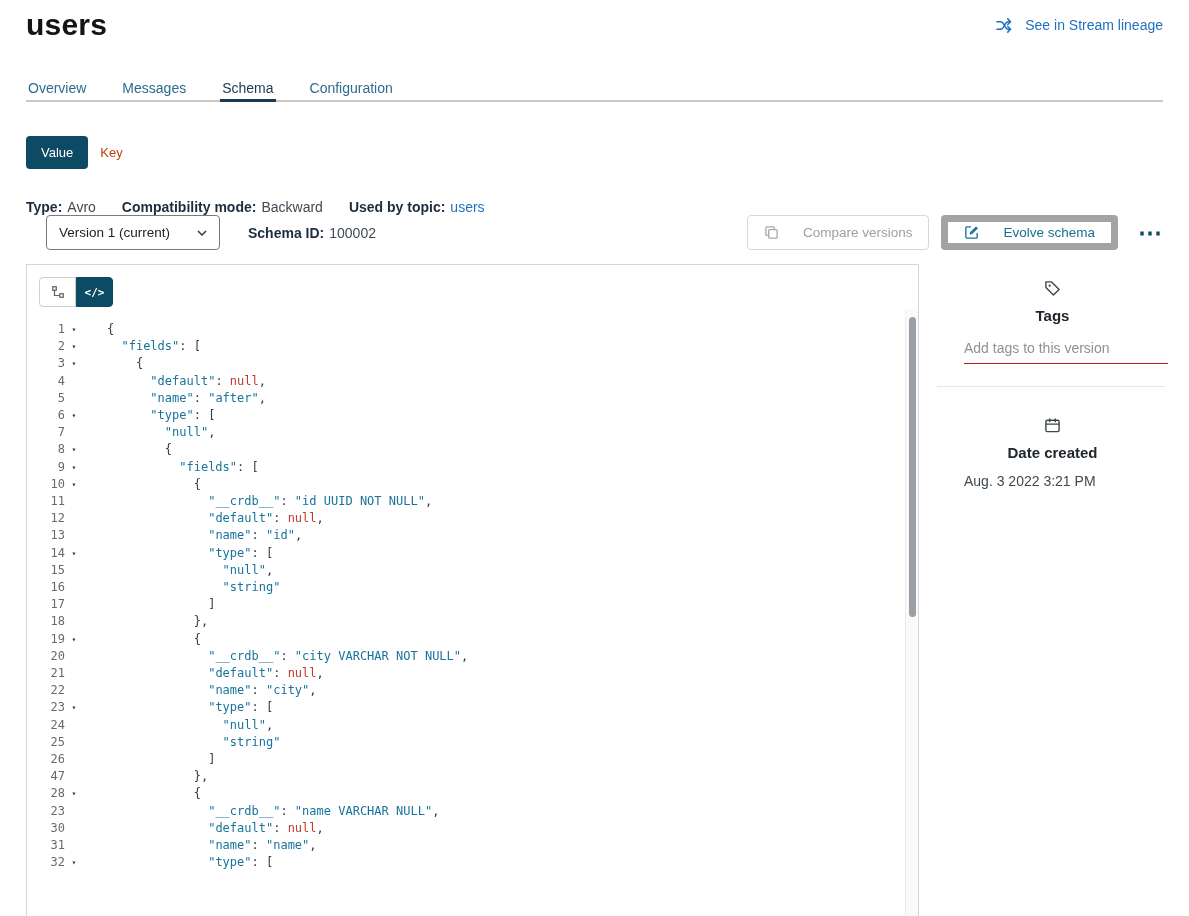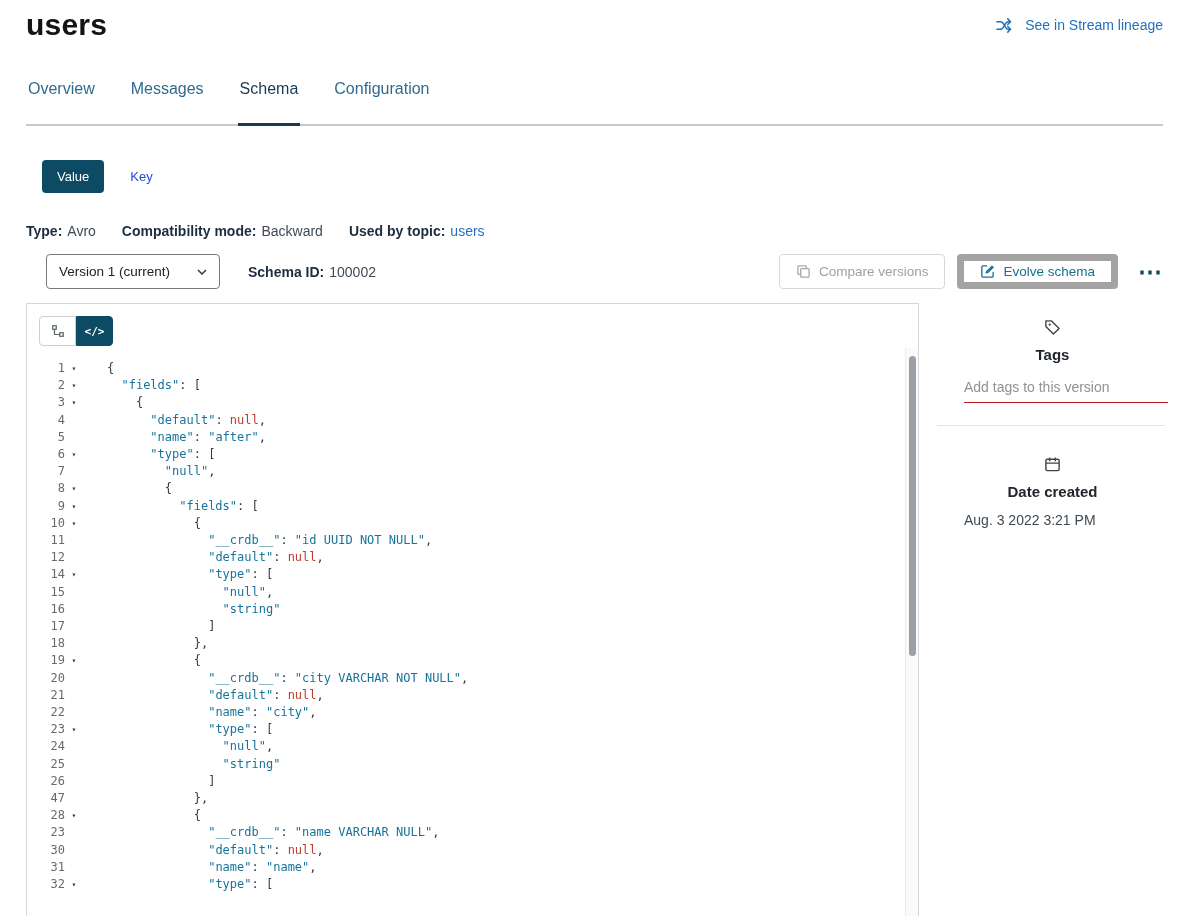--- a/index.html
+++ b/index.html
@@ -8,41 +8,41 @@
     font-family:"Liberation Sans",sans-serif;color:#1c1c1c;
     -webkit-font-smoothing:antialiased;
   }
   .page{padding:0 26px;box-sizing:border-box;}
   
   .header{display:flex;justify-content:space-between;align-items:center;padding-top:8px;}
   .title{font-size:30px;font-weight:800;margin:0;color:#141414;letter-spacing:.2px;}
   .lineage{display:flex;align-items:center;gap:13px;color:#1f70bd;font-size:14px;font-weight:500;cursor:pointer;text-decoration:none;}
   
   .tabs{display:flex;gap:32px;margin-top:38px;border-bottom:2px solid #c9c9c9;}
-  .tab{font-size:16px;color:#2f6a8f;padding:0 2px 26px;cursor:pointer;position:relative;text-align:center;}
+  .tab{font-size:14px;color:#2f6a8f;padding:0 2px 4px;cursor:pointer;position:relative;text-align:center;}
   .tab.active{color:#1a3953;font-weight:500;}
   .tab.active::after{content:"";position:absolute;left:0;right:0;bottom:-2px;height:3px;background:#1a3953;}
   
   .mode-row{margin-top:34px;display:flex;align-items:center;}
-  .btn-value{background:#0d4a64;color:#fff;border:none;border-radius:4px;font-size:13px;padding:9px 15px;font-family:inherit;cursor:pointer;margin-left:16px;}
-  .btn-key{background:none;border:none;color:#1d4ed8;font-size:13px;margin-left:20px;font-family:inherit;cursor:pointer;}
+  .btn-value{background:#0d4a64;color:#fff;border:none;border-radius:4px;font-size:13px;padding:9px 15px;font-family:inherit;cursor:pointer;}
+  .btn-key{background:none;border:none;color:#c2410c;font-size:13px;margin-left:6px;font-family:inherit;cursor:pointer;}
   
   .meta-row{margin-top:30px;font-size:14px;display:flex;align-items:center;}
   .meta-pair{margin-right:26px;}
   .meta-label{font-weight:700;color:#1d2d3e;}
   .meta-value{color:#3f4a54;margin-left:5px;}
   .link{color:#1f70bd;cursor:pointer;}
   
-  .version-row{margin-top:15px;display:flex;align-items:center;padding-left:20px;}
+  .version-row{display:flex;align-items:center;padding-left:20px;}
   .select{width:174px;height:35px;box-sizing:border-box;border:1px solid #7a7a7a;border-radius:4px;
     padding:0 12px;font-size:13.5px;color:#222;background:#fff;display:flex;align-items:center;justify-content:space-between;cursor:pointer;}
   .schema-id{margin-left:28px;font-size:14px;}
   .vr-right{margin-left:auto;display:flex;align-items:center;gap:12px;}
   .btn-compare,.btn-evolve{height:35px;padding:0 16px;font-size:13.5px;border-radius:4px;background:#fff;
-    display:flex;align-items:center;gap:8px;font-family:inherit;cursor:pointer;}
+    display:flex;align-items:center;gap:24px;font-family:inherit;cursor:pointer;}
   .btn-compare{border:1px solid #d8d8d8;color:#a0a0a0;}
   .btn-evolve{border:7px solid #a3a3a3;color:#19708e;font-weight:500;}
   .more{font-size:24px;color:#0d4a64;margin-left:8px;line-height:1;cursor:pointer;font-weight:700;letter-spacing:1px;}
   
   .content{margin-top:14px;display:flex;align-items:flex-start;}
   .editor-panel{width:893px;flex:none;box-sizing:border-box;border:1px solid #d6d6d6;height:780px;position:relative;background:#fff;overflow:hidden;}
   .editor-toolbar{padding:12px 0 0 12px;}
   .btn-group{display:inline-flex;}
   .tb{width:37px;height:30px;box-sizing:border-box;display:inline-flex;align-items:center;justify-content:center;
       background:#fff;border:1px solid #cfcfcf;cursor:pointer;padding:0;}
@@ -232,20 +232,25 @@
             <span class="ln">11</span>
             <span class="fold"></span>
             <span class="code"><span class="tok-w">              </span><span class="tok-k">"__crdb__"</span><span class="tok-p">: </span><span class="tok-s">"id UUID NOT NULL"</span><span class="tok-p">,</span></span>
           </div>
           <div class="code-row">
             <span class="ln">12</span>
             <span class="fold"></span>
             <span class="code"><span class="tok-w">              </span><span class="tok-k">"default"</span><span class="tok-p">: </span><span class="tok-n">null</span><span class="tok-p">,</span></span>
           </div>
           <div class="code-row">
+            <span class="ln">13</span>
+            <span class="fold"></span>
+            <span class="code"><span class="tok-w">              </span><span class="tok-k">"name"</span><span class="tok-p">: </span><span class="tok-s">"id"</span><span class="tok-p">,</span></span>
+          </div>
+          <div class="code-row">
             <span class="ln">14</span>
             <span class="fold">▾</span>
             <span class="code"><span class="tok-w">              </span><span class="tok-k">"type"</span><span class="tok-p">: [</span></span>
           </div>
           <div class="code-row">
             <span class="ln">15</span>
             <span class="fold"></span>
             <span class="code"><span class="tok-w">                </span><span class="tok-s">"null"</span><span class="tok-p">,</span></span>
           </div>
           <div class="code-row">

